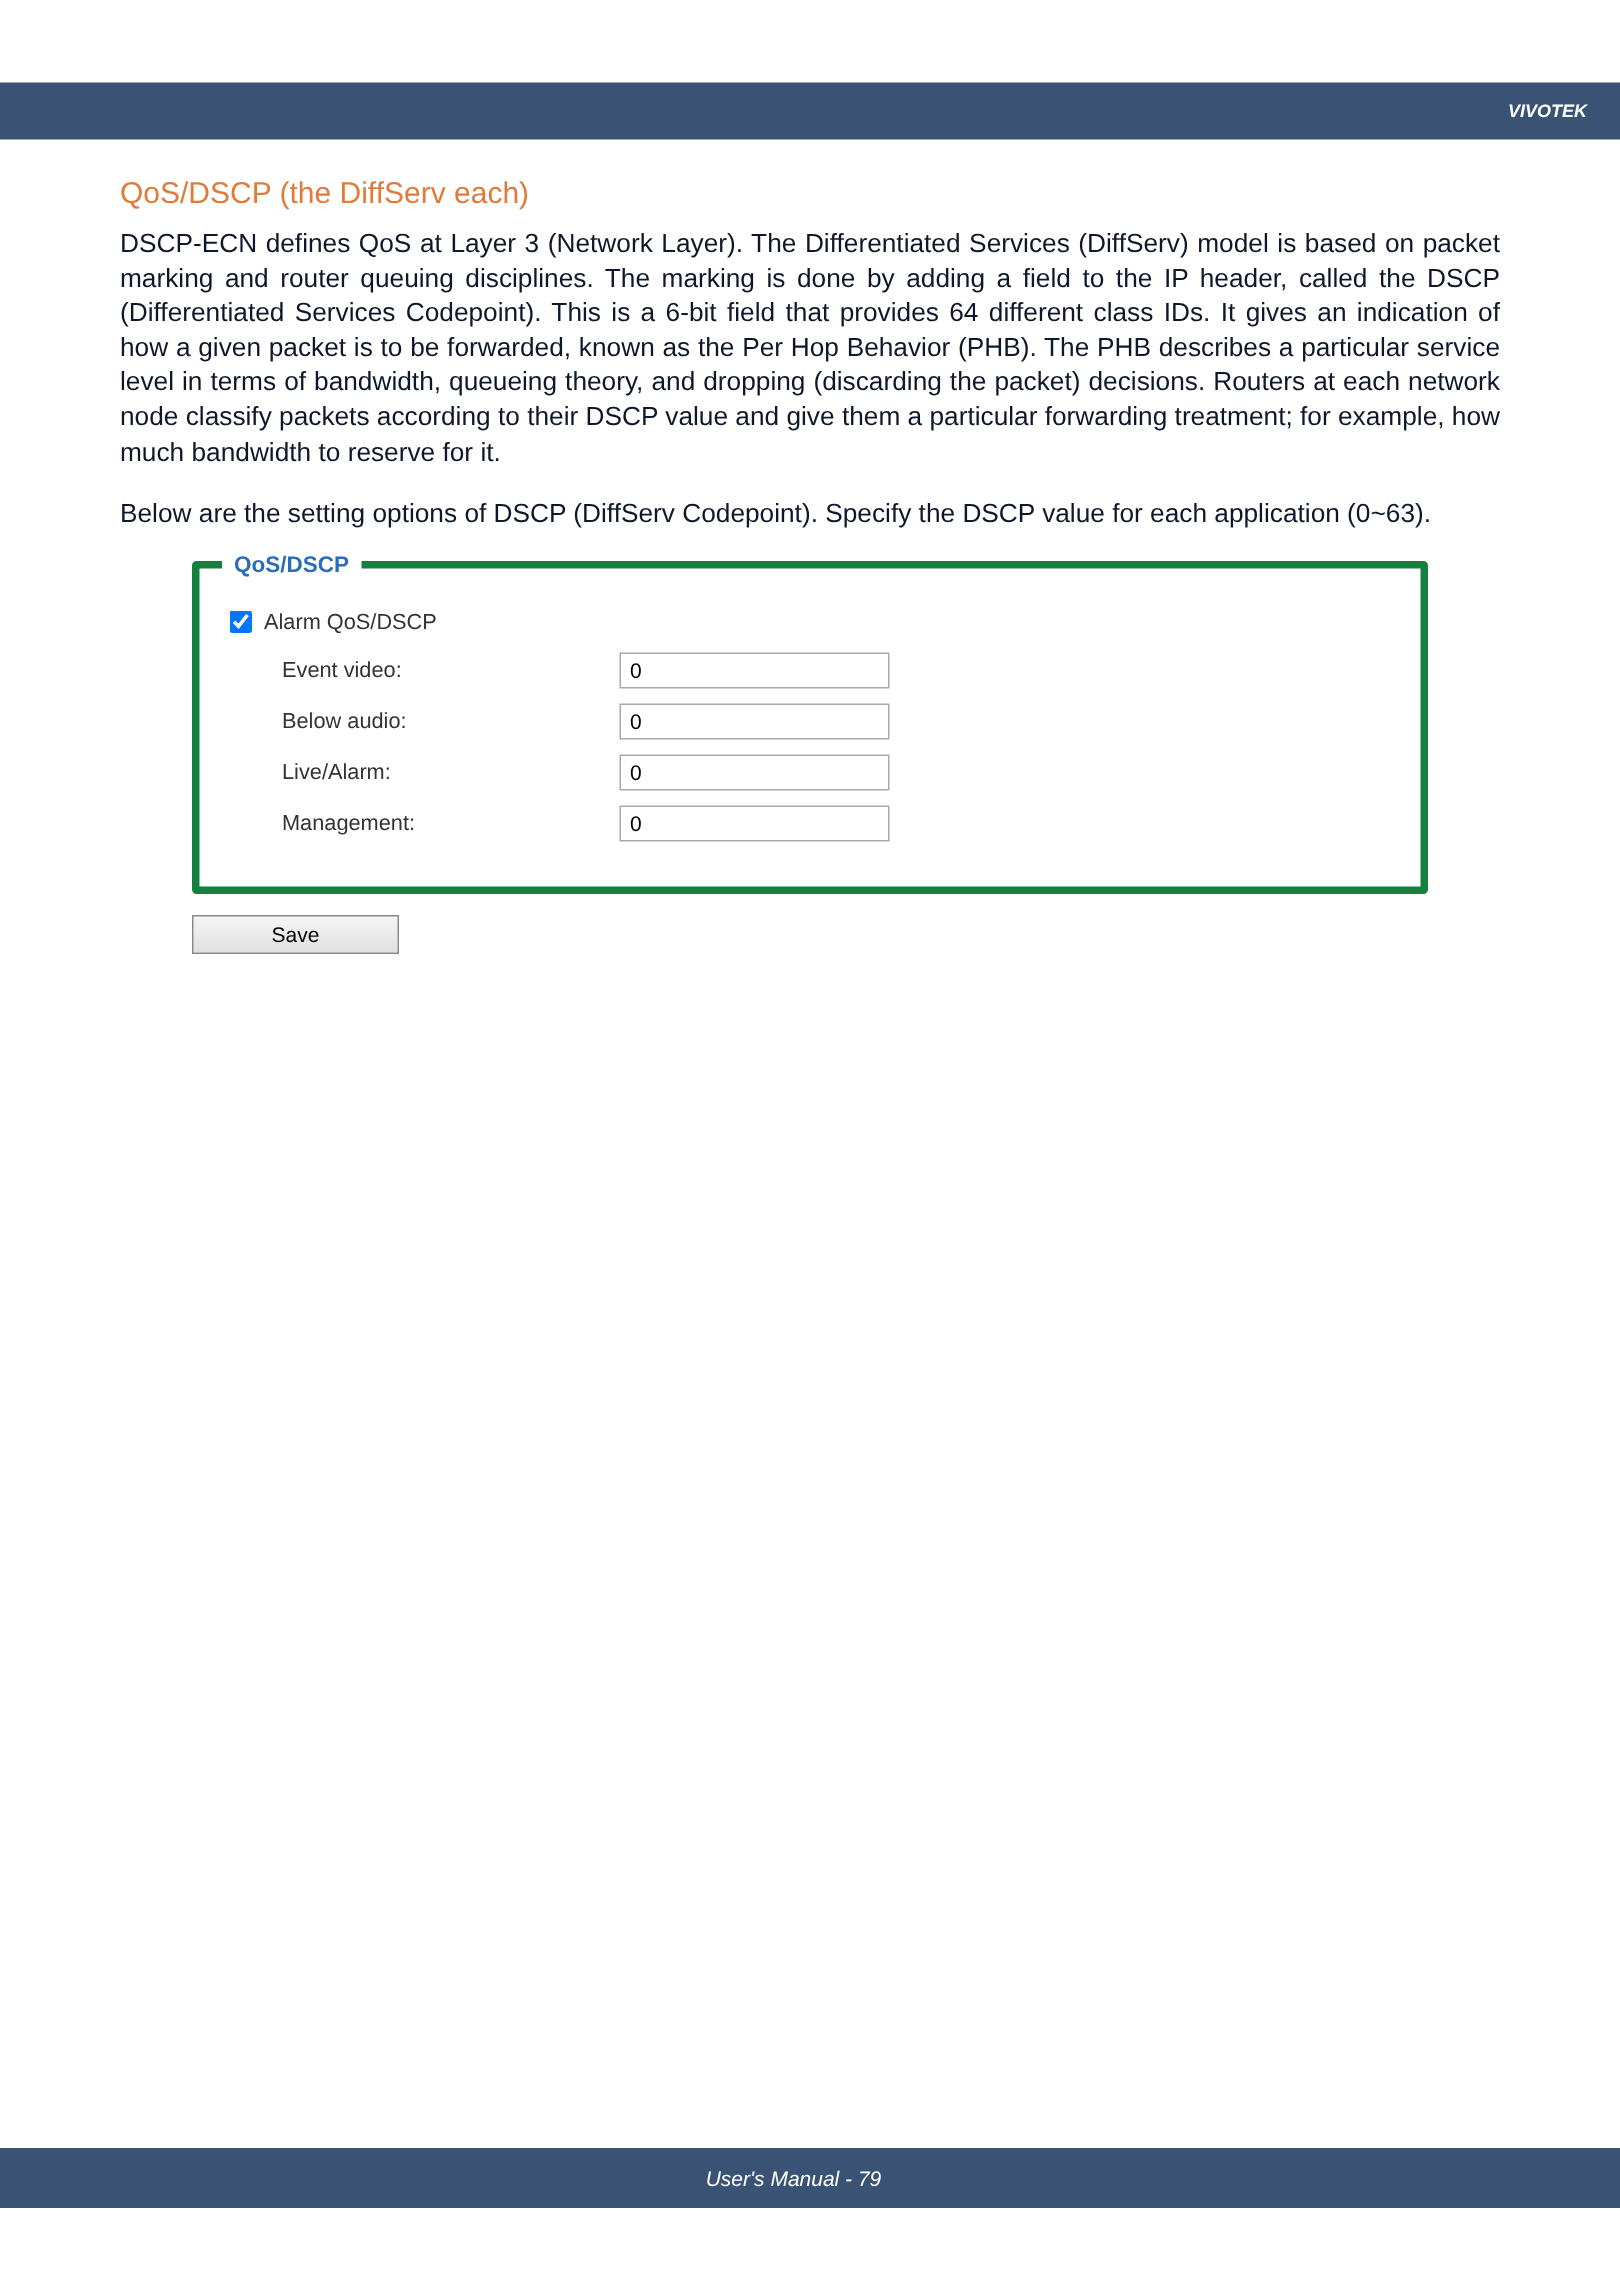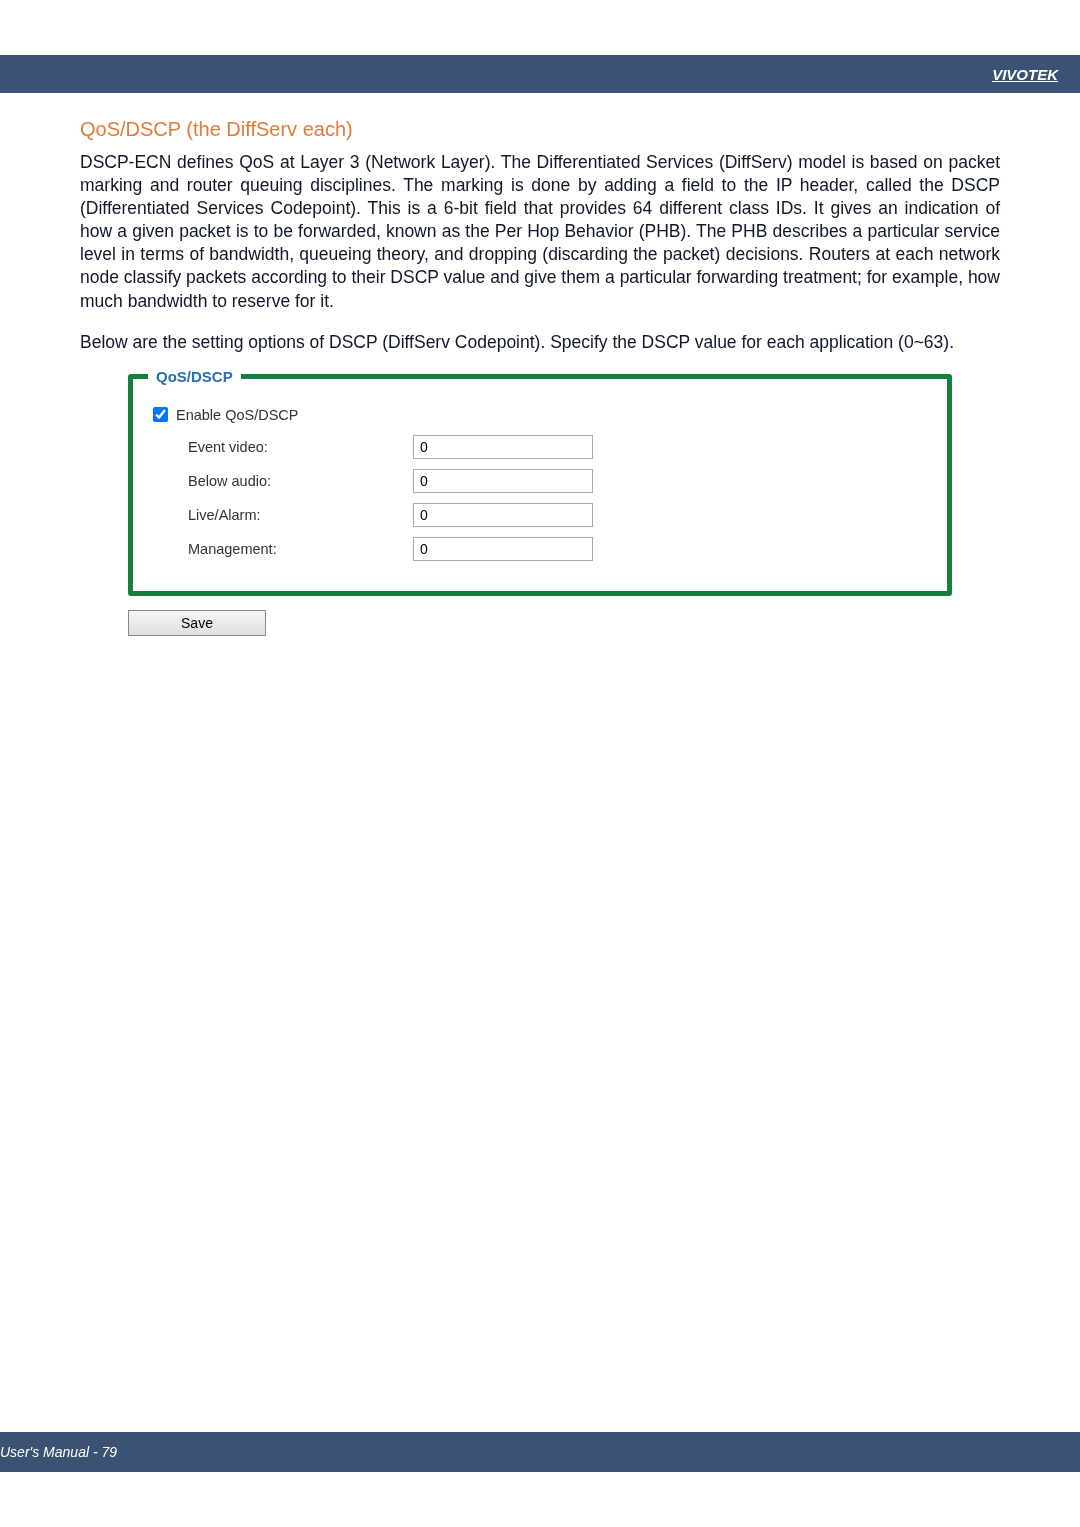--- a/index.html
+++ b/index.html
@@ -32,22 +32,21 @@
       display: flex;
       justify-content: flex-end;
       align-items: center;
       padding-right: 22px;
     }
     
     .header-brand {
       color: white;
       font-style: italic;
       font-weight: bold;
-      font-size: 15px;
-      text-decoration: underline;
+      font-size: 12px;
     }
     
     .content {
       padding: 118px 80px 0 80px;
     }
     
     .section-title {
       color: #e07b39;
       font-size: 20px;
       font-weight: normal;
@@ -135,21 +134,21 @@
       cursor: pointer;
     }
     
     .footer-bar {
       background: #3a5273;
       height: 40px;
       width: 100%;
       position: absolute;
       bottom: 55px;
       display: flex;
-      justify-content: flex-start;
+      justify-content: center;
       align-items: center;
       padding-right: 22px;
     }
     
     .footer-text {
       color: white;
       font-style: italic;
       font-size: 14px;
     }
   </style>
@@ -166,21 +165,21 @@
 
     <p class="body-text">DSCP-ECN defines QoS at Layer 3 (Network Layer). The Differentiated Services (DiffServ) model is based on packet marking and router queuing disciplines. The marking is done by adding a field to the IP header, called the DSCP (Differentiated Services Codepoint). This is a 6-bit field that provides 64 different class IDs. It gives an indication of how a given packet is to be forwarded, known as the Per Hop Behavior (PHB). The PHB describes a particular service level in terms of bandwidth, queueing theory, and dropping (discarding the packet) decisions. Routers at each network node classify packets according to their DSCP value and give them a particular forwarding treatment; for example, how much bandwidth to reserve for it.</p>
 
     <p class="body-text">Below are the setting options of DSCP (DiffServ Codepoint). Specify the DSCP value for each application (0~63).</p>
 
     <div class="settings-panel">
       <div class="panel-legend">QoS/DSCP</div>
 
       <div class="checkbox-row">
         <input type="checkbox" checked="" style="">
-        <span class="checkbox-label">Enable QoS/DSCP</span>
+        <span class="checkbox-label">Alarm QoS/DSCP</span>
       </div>
 
       <div class="field-row">
         <span class="field-label">Event video:</span>
         <input type="text" class="field-input" value="0" style="">
       </div>
 
       <div class="field-row">
         <span class="field-label">Below audio:</span>
         <input type="text" class="field-input" value="0" style="">

